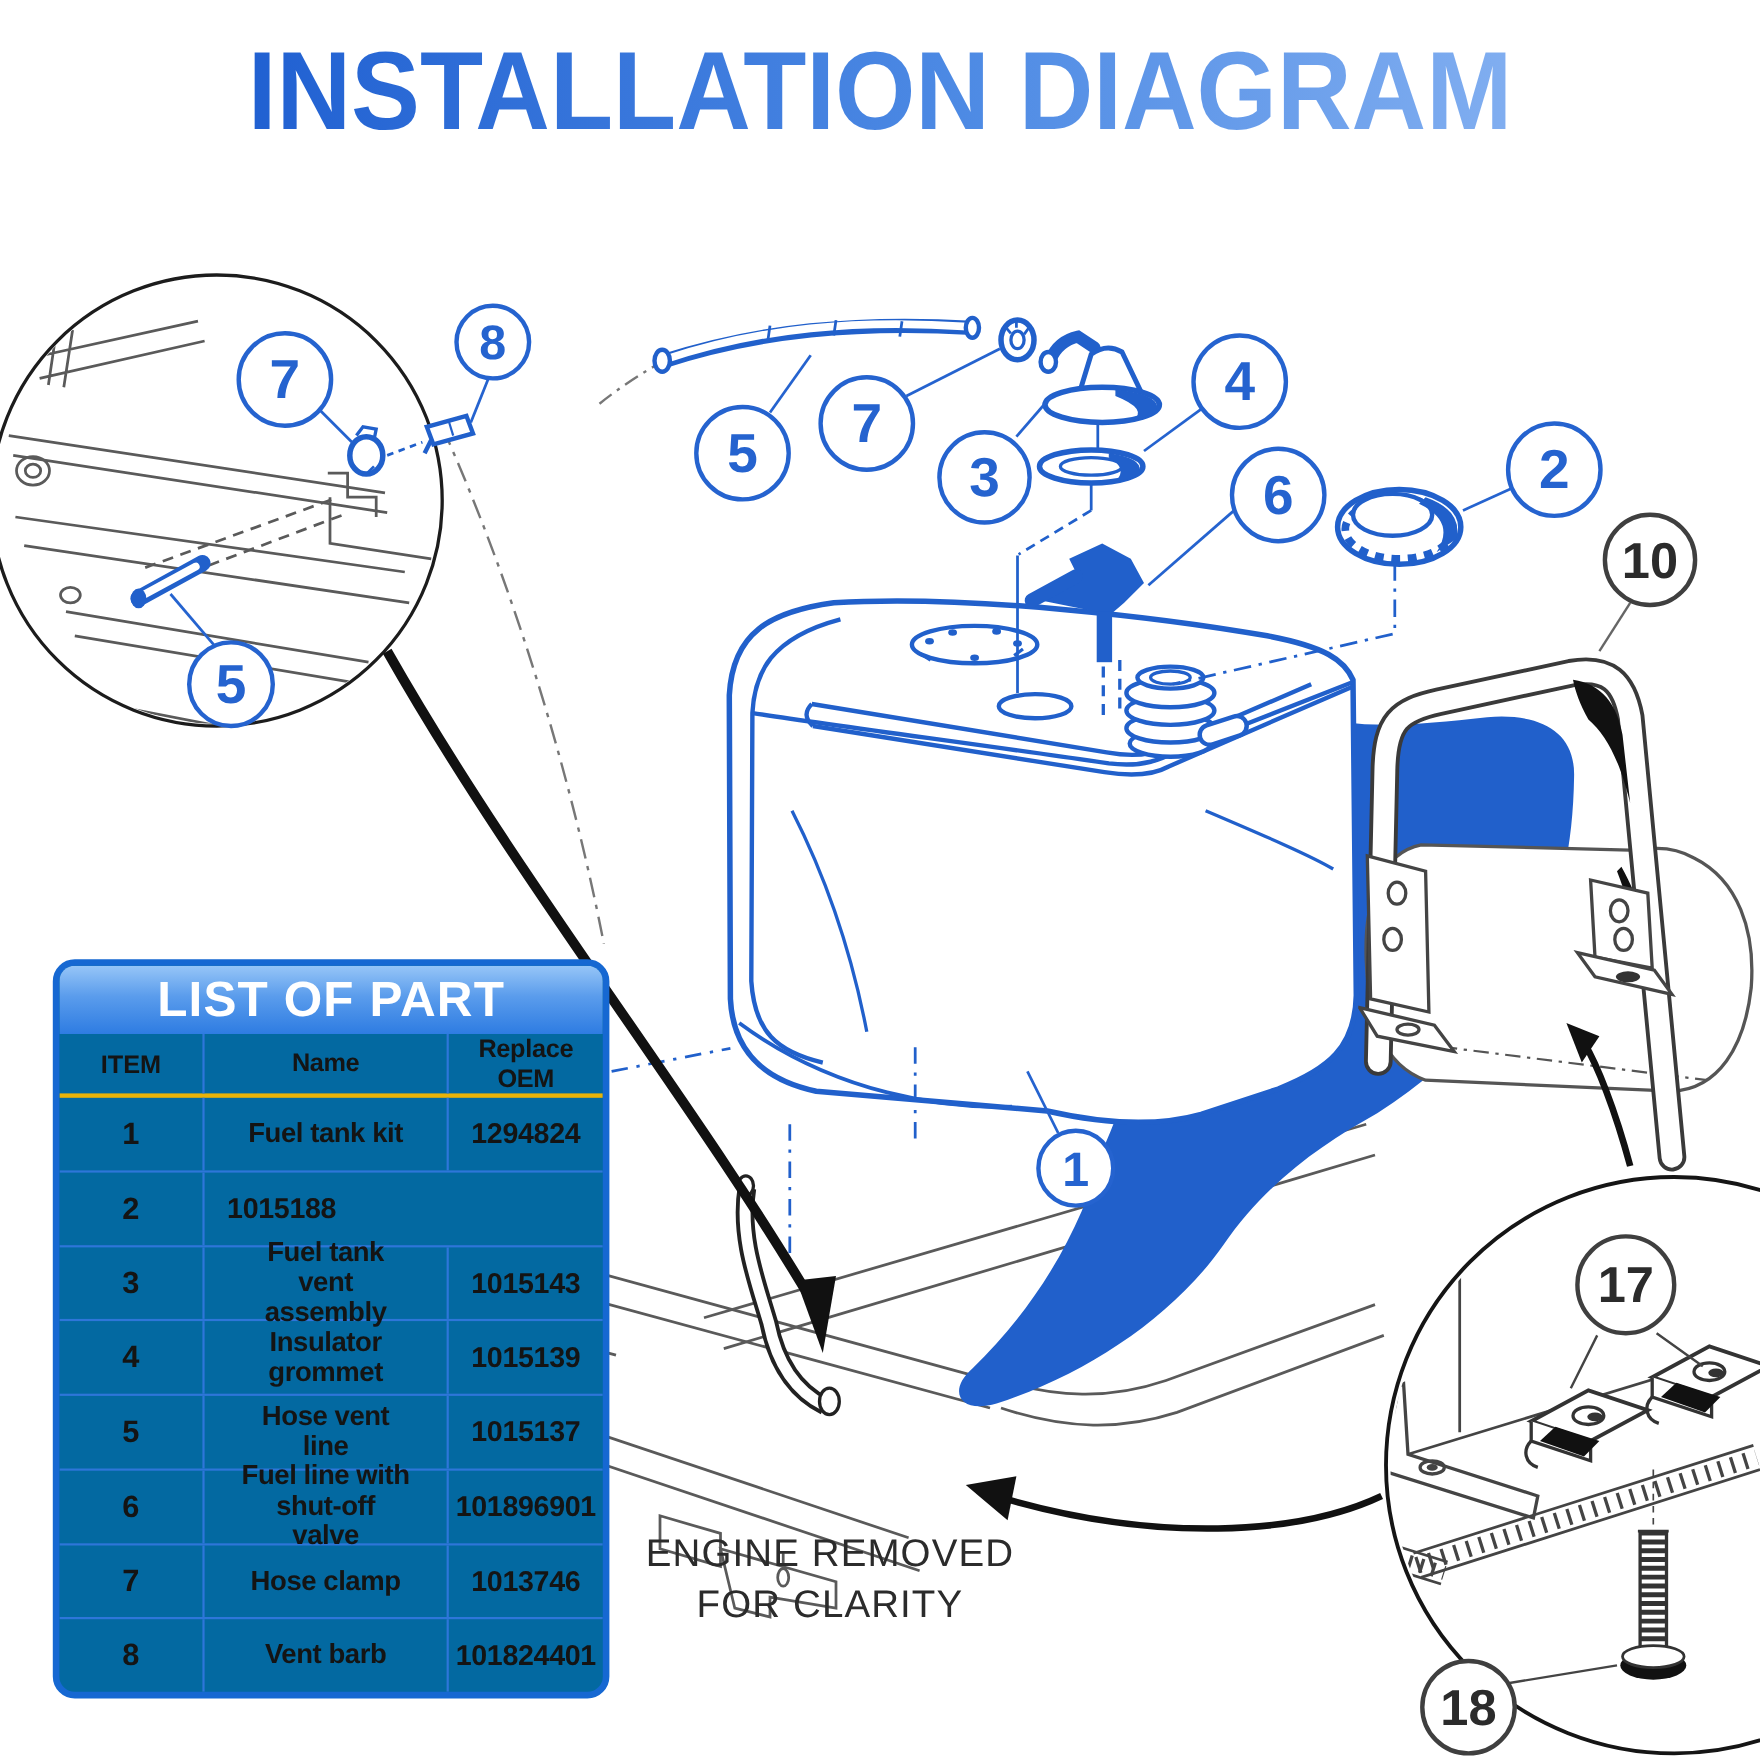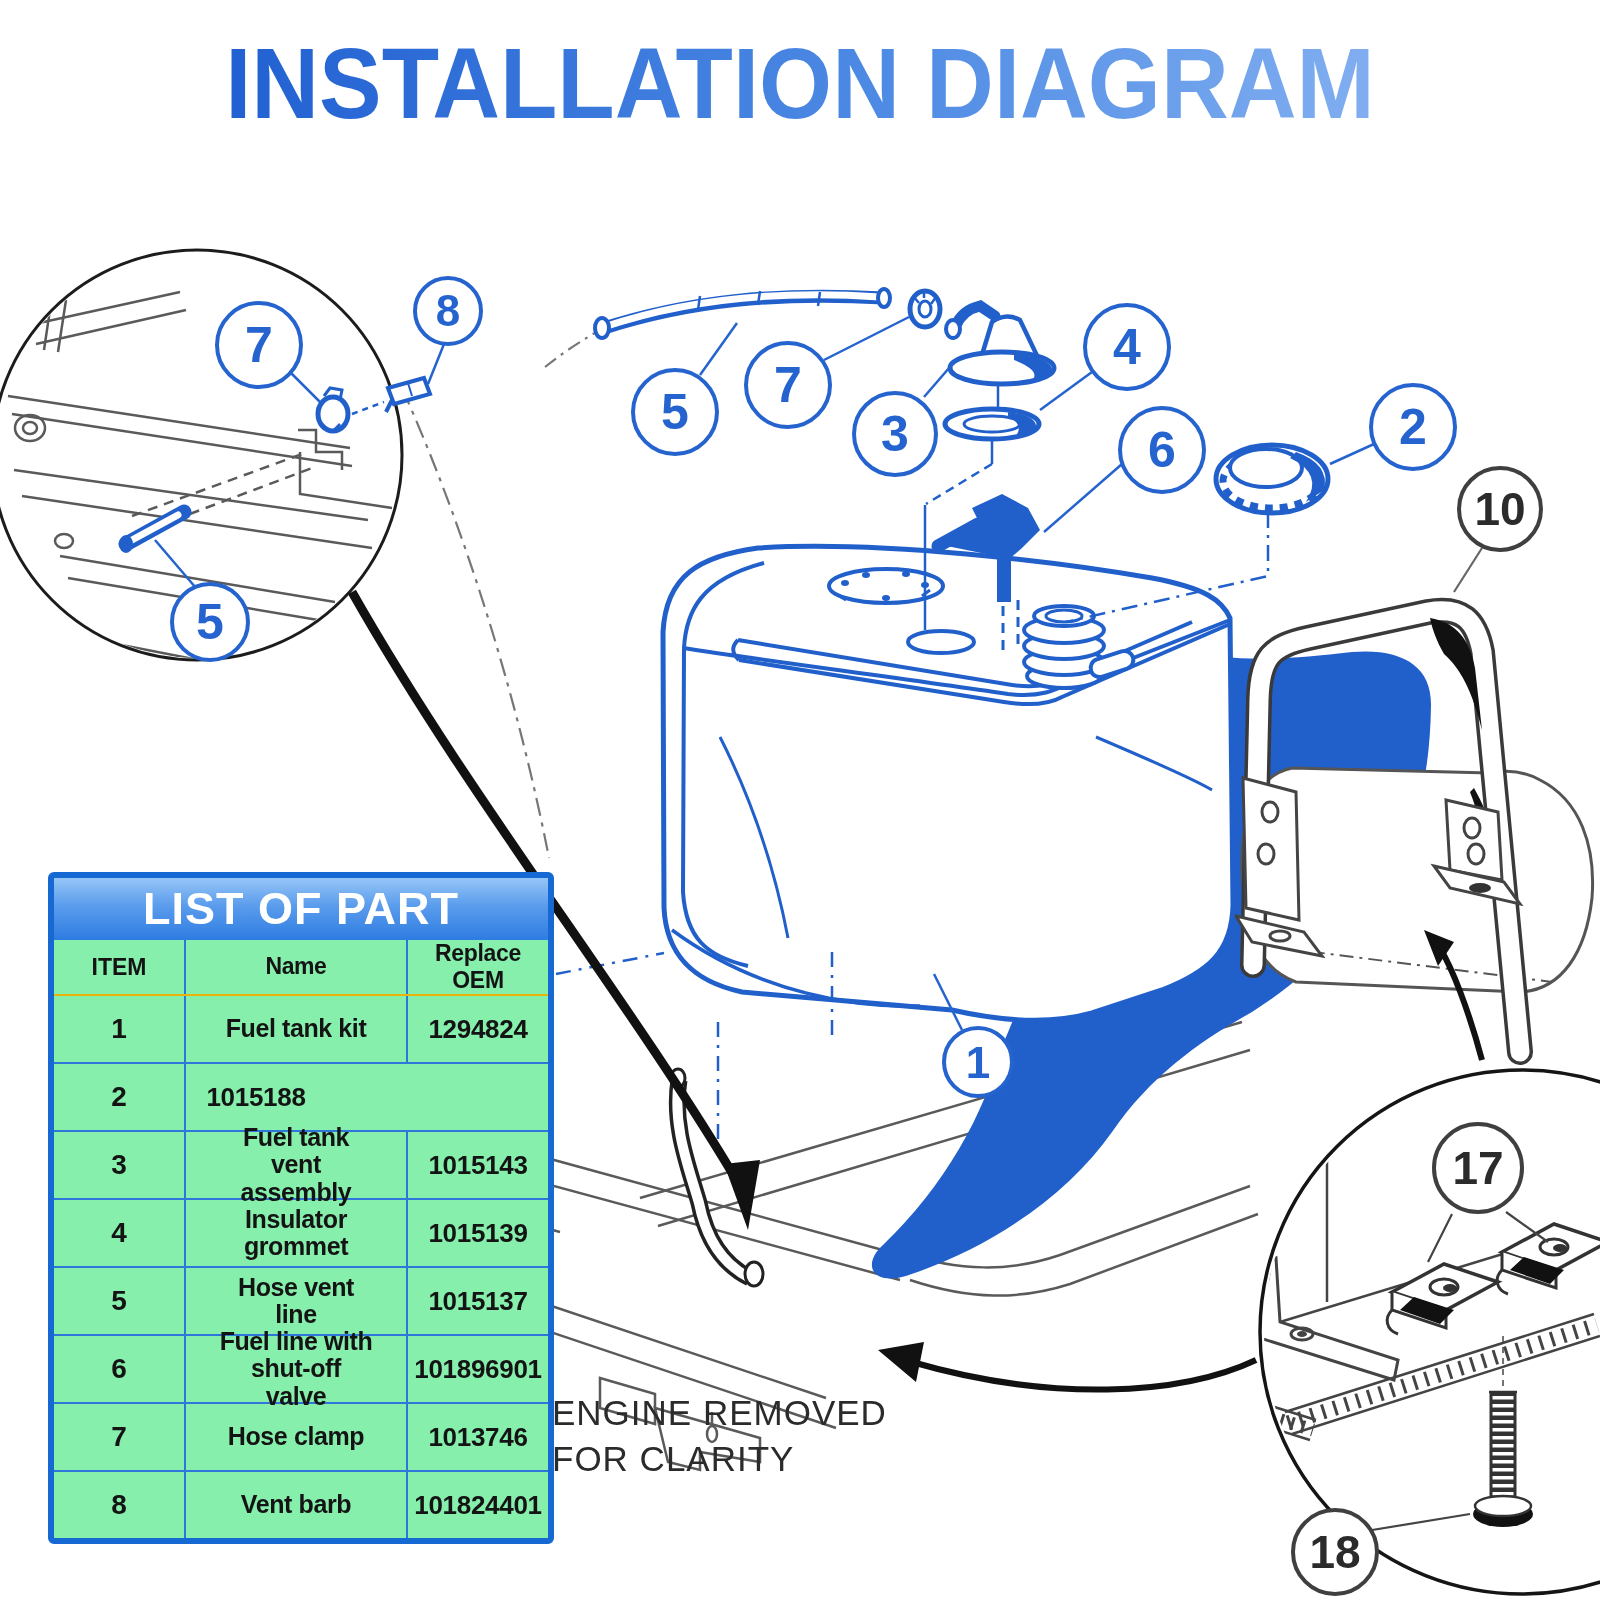--- a/index.html
+++ b/index.html
@@ -10,36 +10,36 @@
   .title{
     position:absolute;top:26px;left:0;width:100%;text-align:center;
     font-size:101px;font-weight:bold;letter-spacing:0;
     background:linear-gradient(90deg,#1d5dd0 8%,#4d8ae4 55%,#8cb6f3 96%);
     -webkit-background-clip:text;background-clip:text;
     -webkit-text-fill-color:transparent;color:transparent;
     transform:scaleX(.93);transform-origin:center;white-space:nowrap;
   }
   .diagram-svg{position:absolute;left:0;top:0;}
   .engine-note{
-    position:absolute;left:552px;top:1390px;width:405px;
+    position:absolute;left:552px;top:1390px;width:405px;text-align:center;
     font-size:35px;color:#2b2b2b;letter-spacing:1px;line-height:1.3;
   }
   
   .parts-table{
     position:absolute;left:48px;top:872px;width:506px;height:672px;
-    border:6px solid #1668d2;border-radius:6px;background:#86efac;
+    border:6px solid #1668d2;border-radius:20px;background:#0369a1;
     overflow:hidden;display:flex;flex-direction:column;box-sizing:border-box;
   }
   .t-head{
     flex:0 0 62px;display:flex;align-items:center;justify-content:center;
     background:linear-gradient(180deg,#96c5f7 0%,#5success 0,#5a9cec 45%,#2e7ce2 100%);
     background:linear-gradient(180deg,#96c5f7 0%,#5a9cec 45%,#2e7ce2 100%);
     color:#fff;font-weight:bold;font-size:45px;letter-spacing:1px;
   }
-  .t-cols{flex:0 0 44px;display:flex;border-bottom:2px solid #eab308;}
+  .t-cols{flex:0 0 44px;display:flex;border-bottom:4px solid #eab308;}
   .t-cols .td{font-size:23px;font-weight:bold;}
   .t-body{flex:1 1 auto;display:flex;flex-direction:column;}
   .tr{flex:1 1 0;display:flex;border-bottom:2px solid #2e76d9;min-height:0;}
   .tr:last-child{border-bottom:none;}
   .td{display:flex;align-items:center;justify-content:center;text-align:center;color:#141414;}
   .c-item{flex:0 0 130px;border-right:2px solid #2e76d9;font-size:28px;font-weight:bold;}
   .c-name{flex:1 1 auto;border-right:2px solid #2e76d9;font-size:25px;font-weight:bold;
           letter-spacing:-0.4px;line-height:1.1;padding:0 32px;}
   .c-oem{flex:0 0 140px;font-size:26px;font-weight:bold;letter-spacing:-0.3px;}
   

